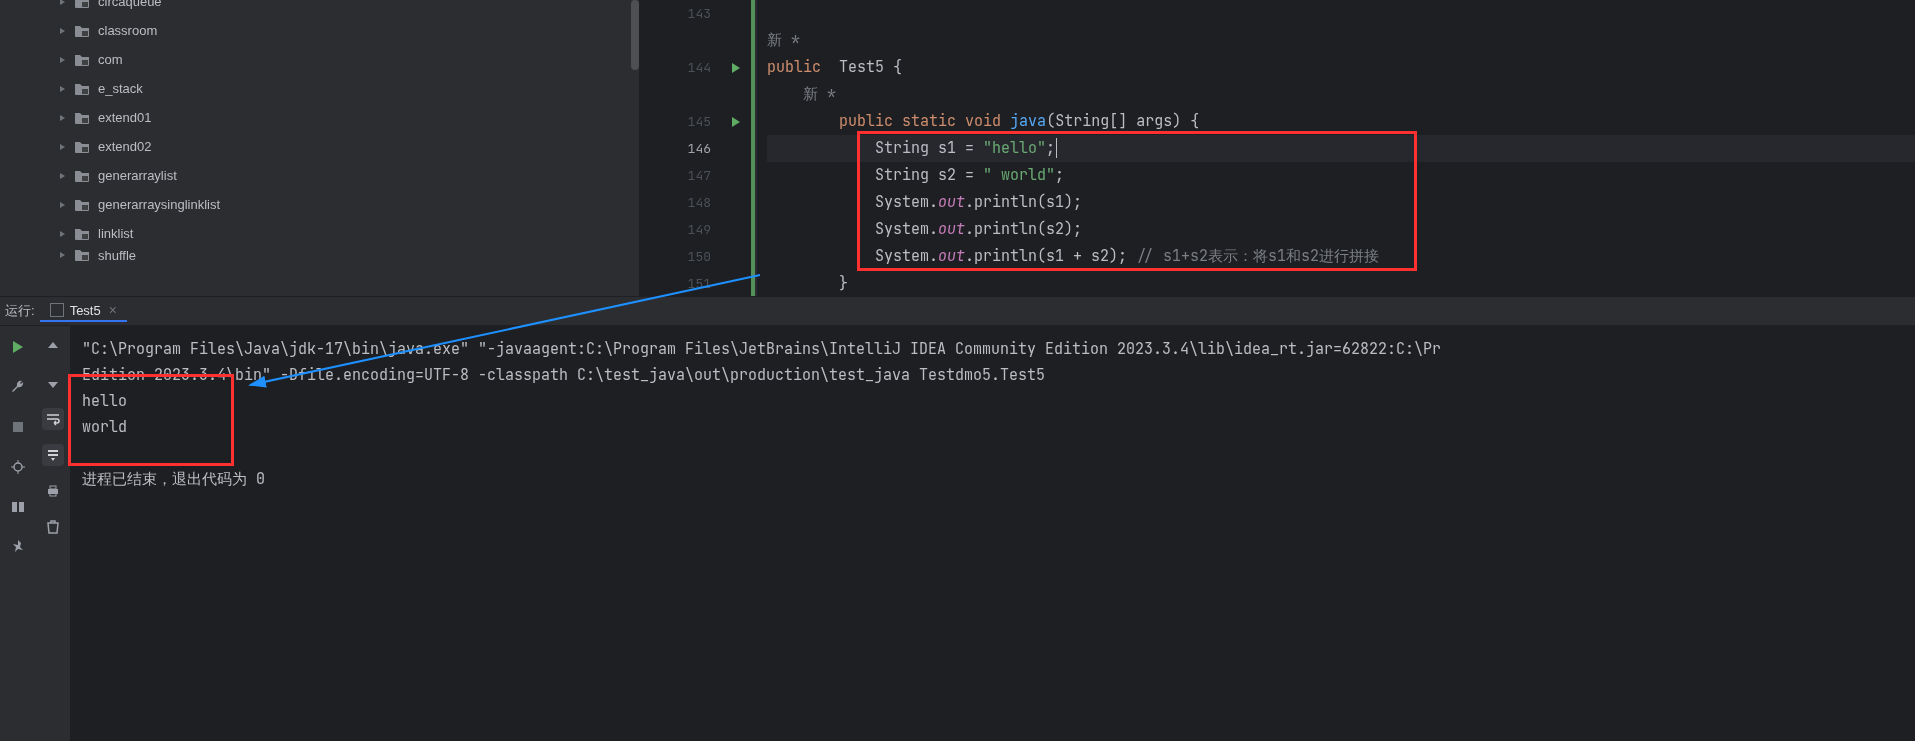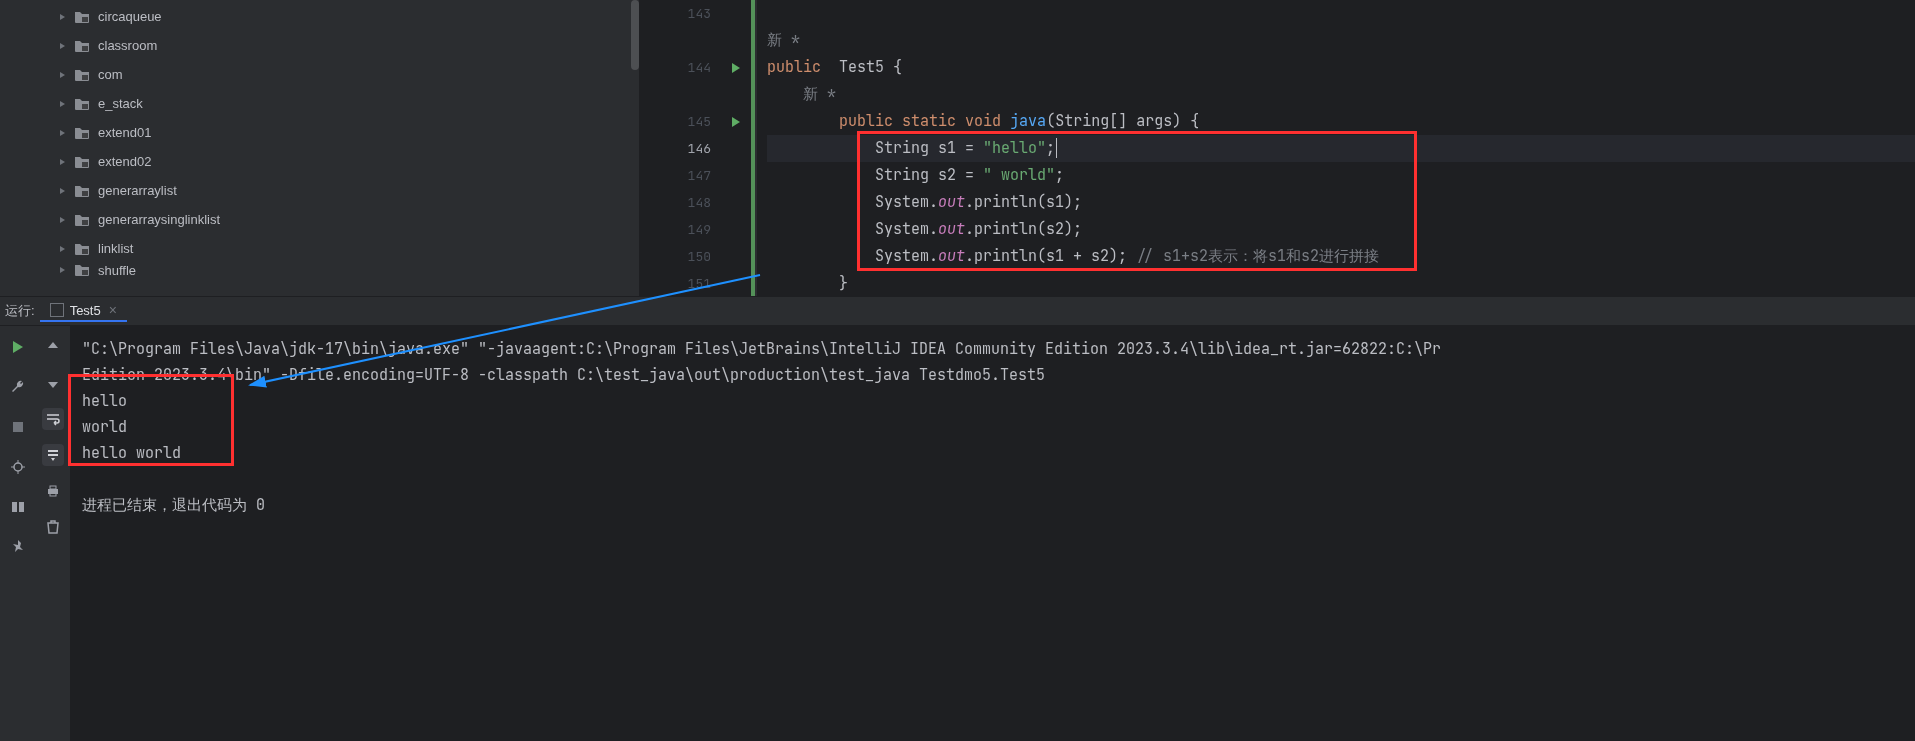--- a/index.html
+++ b/index.html
@@ -19,21 +19,21 @@
 .top-pane {
   display: flex;
   height: 296px;
   width: 100%;
 }
 
 
 .project-tree {
   width: 639px;
   background: #2b2d30;
-  padding-top: 16px;
+  padding-top: 1px;
   position: relative;
 }
 .tree-item {
   display: flex;
   align-items: center;
   height: 29px;
   padding-left: 58px;
   cursor: pointer;
   color: #bcbec4;
   font-size: 13px;
@@ -495,21 +495,20 @@
         <svg viewBox="0 0 16 16">
           <path d="M3 4h10l-1 10H4zM6 2h4v2H6z" fill="none" stroke="#9da0a8" stroke-width="1.5"></path>
         </svg>
       </div>
   </div>
   <div class="console mono">
     <div class="cmd">"C:\Program Files\Java\jdk-17\bin\java.exe" "-javaagent:C:\Program Files\JetBrains\IntelliJ IDEA Community Edition 2023.3.4\lib\idea_rt.jar=62822:C:\Pr</div>
     <div class="cmd">   Edition 2023.3.4\bin" -Dfile.encoding=UTF-8 -classpath C:\test_java\out\production\test_java Testdmo5.Test5</div>
     <div>hello</div>
     <div> world</div>
-    <div>hello world</div>
     <div style="height:26px"></div>
     <div>进程已结束，退出代码为 0</div>
     <div class="highlight-box-out" style="left:-2px; top:48px; width:166px; height:92px;"></div>
   </div>
 </div>
 
 <svg class="arrow-svg" style="left:0;top:0;" width="1915" height="741">
   <defs>
     <marker id="ah" markerWidth="10" markerHeight="10" refX="8" refY="3" orient="auto">
       <path d="M0,0 L9,3 L0,6 Z" fill="#1e90ff"></path>

